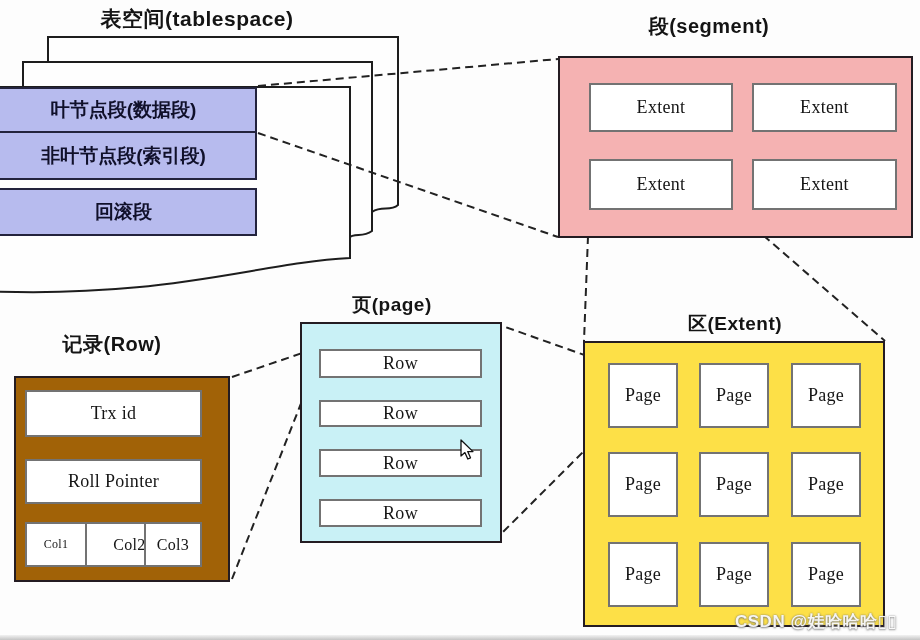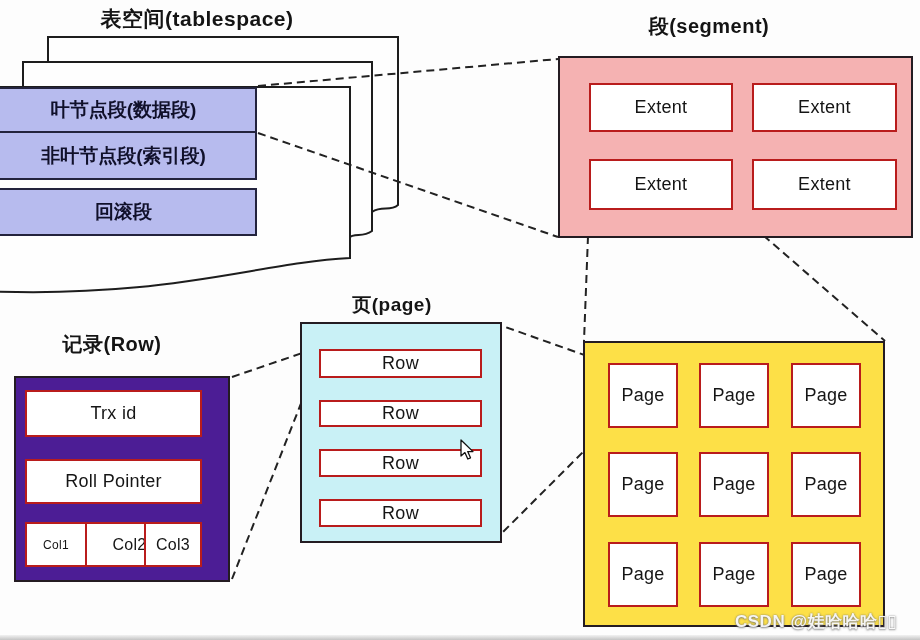--- a/index.html
+++ b/index.html
@@ -15,23 +15,23 @@
     font-weight:bold;font-size:20px;letter-spacing:.5px;white-space:nowrap;color:#141414;
   }
   .seg-bar{
     position:absolute;left:-10px;width:267px;
     background:#b7bbee;border:2px solid #23233d;box-sizing:border-box;
     display:flex;align-items:center;justify-content:center;
     font-size:19px;font-weight:bold;color:#10102a;white-space:nowrap;
   }
   .bigbox{position:absolute;box-sizing:border-box;border:2.5px solid #241c22;}
   .whitebox{
-    position:absolute;box-sizing:border-box;background:#fff;border:2px solid #b91c1c;
+    position:absolute;box-sizing:border-box;background:#fff;border:2px solid #737373;
     display:flex;align-items:center;justify-content:center;
-    font-size:18px;color:#151515;letter-spacing:.3px;
+    font-size:18px;color:#151515;letter-spacing:.3px;font-family:Liberation Serif, serif;
   }
   .watermark{
     position:absolute;left:735px;top:610px;width:180px;text-align:left;
     font-size:17px;font-weight:bold;letter-spacing:.5px;white-space:nowrap;
     color:rgba(255,255,255,0.92);
     text-shadow:0 0 2px rgba(110,110,110,.9),0 1px 2px rgba(120,120,120,.7);
   }
   .bottom-strip{
     position:absolute;left:0;bottom:0;width:920px;height:5px;
     background:linear-gradient(#f2f2f2,#c4c4c4);
@@ -59,40 +59,41 @@
       <line x1="494" y1="541" x2="607" y2="428"></line>
       <line x1="232" y1="377" x2="311" y2="350"></line>
       <line x1="232" y1="579" x2="311" y2="378"></line>
     </g>
   </svg>
 
   <div class="title" style="left:709px;top:13px;">段(segment)</div>
   <div class="title" style="left:197px;top:5px;font-size:21px;">表空间(tablespace)</div>
   <div class="title" style="left:392px;top:292px;font-size:19px;">页(page)</div>
   <div class="title" style="left:112px;top:331px;">记录(Row)</div>
+  <div class="title" style="left:735px;top:311px;font-size:19px;">区(Extent)</div>
 
   <div class="seg-bar" style="top:87px;height:46px;">叶节点段(数据段)</div>
   <div class="seg-bar" style="top:131px;height:49px;">非叶节点段(索引段)</div>
   <div class="seg-bar" style="top:188px;height:48px;">回滚段</div>
 
   <div class="bigbox" style="left:558px;top:56px;width:355px;height:182px;background:#f5b2b2;">
     <div class="whitebox" style="left:29px;top:25px;width:144px;height:49px;">Extent</div>
     <div class="whitebox" style="left:192px;top:25px;width:145px;height:49px;">Extent</div>
     <div class="whitebox" style="left:29px;top:101px;width:144px;height:51px;">Extent</div>
     <div class="whitebox" style="left:192px;top:101px;width:145px;height:51px;">Extent</div>
   </div>
 
   <div class="bigbox" style="left:292px;top:322px;width:202px;height:221px;background:#c9f1f6;border-width:2px;margin-left:8px;">
     <div class="whitebox" style="left:17px;top:25px;width:163px;height:29px;">Row</div>
     <div class="whitebox" style="left:17px;top:76px;width:163px;height:27px;">Row</div>
     <div class="whitebox" style="left:17px;top:125px;width:163px;height:28px;">Row</div>
     <div class="whitebox" style="left:17px;top:175px;width:163px;height:28px;">Row</div>
   </div>
 
-  <div class="bigbox" style="left:14px;top:376px;width:216px;height:206px;background:#4c1d95;border-width:2px;">
+  <div class="bigbox" style="left:14px;top:376px;width:216px;height:206px;background:#a16207;border-width:2px;">
     <div class="whitebox" style="left:9px;top:12px;width:177px;height:47px;">Trx id</div>
     <div class="whitebox" style="left:9px;top:81px;width:177px;height:45px;">Roll Pointer</div>
     <div class="whitebox" style="left:9px;top:144px;width:62px;height:45px;font-size:12px;">Col1</div>
     <div class="whitebox" style="left:69px;top:144px;width:61px;height:45px;font-size:16px;padding-left:28px;">Col2</div>
     <div class="whitebox" style="left:128px;top:144px;width:58px;height:45px;font-size:16px;">Col3</div>
   </div>
 
   <div class="bigbox" style="left:583px;top:341px;width:302px;height:286px;background:#fde047;">
     <div class="whitebox" style="left:23px;top:20px;width:70px;height:65px;">Page</div>
     <div class="whitebox" style="left:114px;top:20px;width:70px;height:65px;">Page</div>

